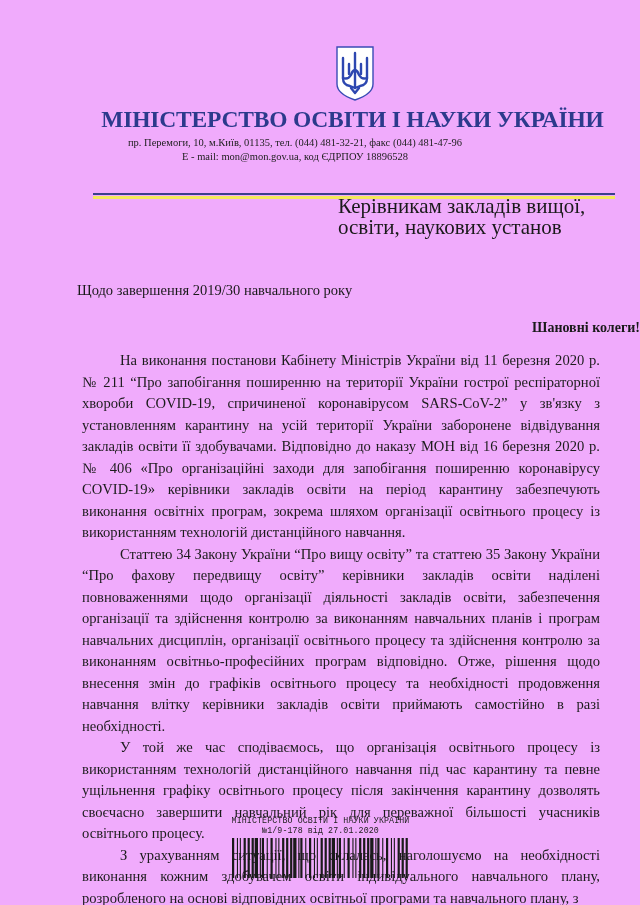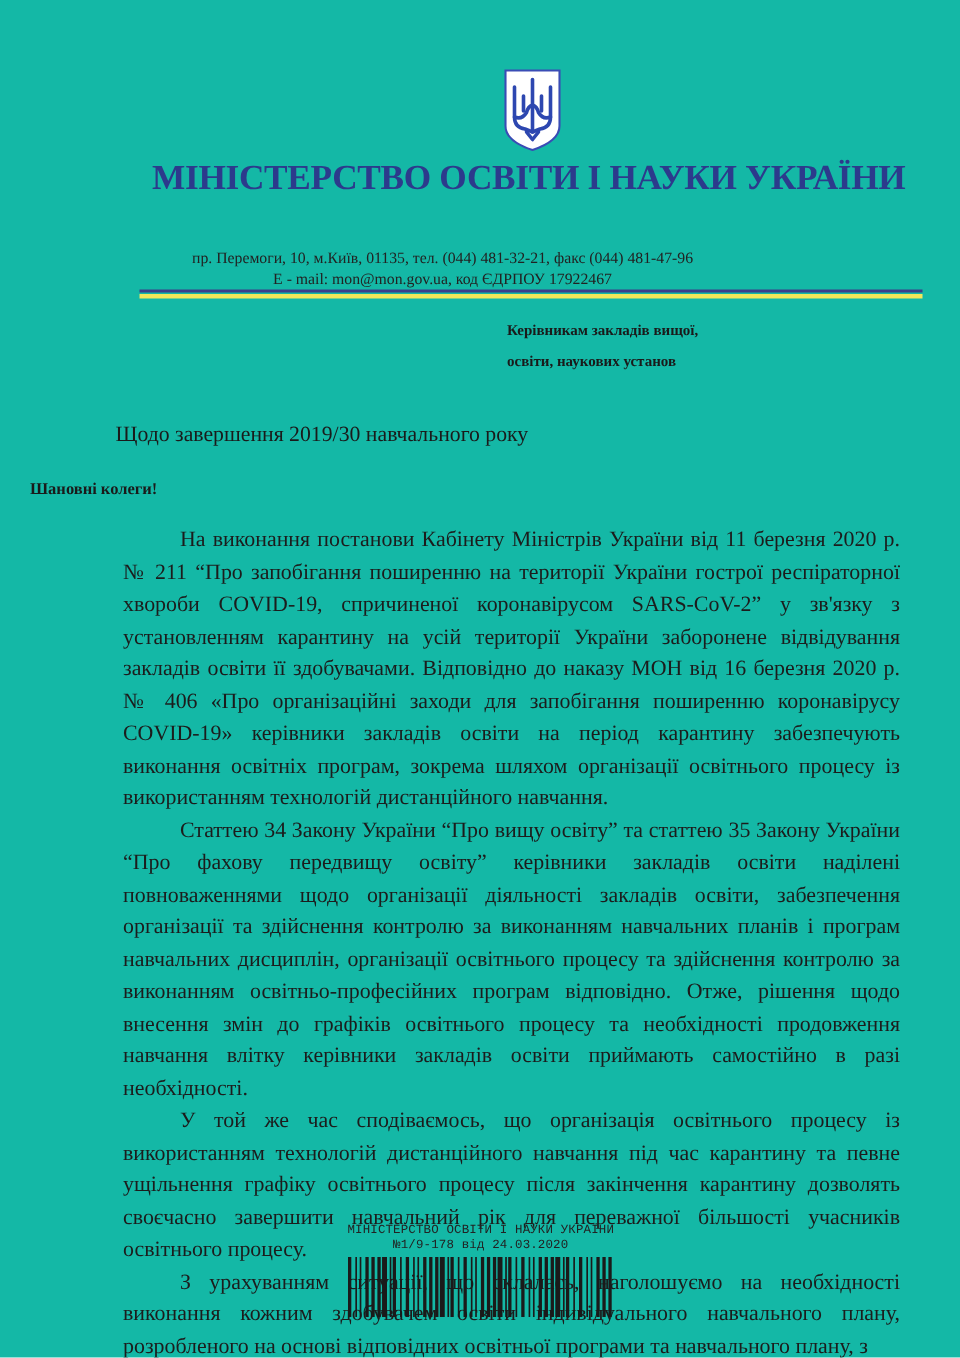--- a/index.html
+++ b/index.html
@@ -12,21 +12,21 @@
       height: 905px;
       position: relative;
       overflow: hidden;
       font-family: "Liberation Serif", "DejaVu Serif", serif;
       color: #1a1a1a;
     }
     .page {
       position: absolute;
       left: 0; top: 0;
       width: 640px; height: 905px;
-      background: #14b8a6;
+      background: #f0abfc;
     }
     .emblem {
       position: absolute;
       left: 334px;
       top: 44px;
       width: 42px;
       height: 58px;
     }
     .ministry-title {
       position: absolute;
@@ -39,21 +39,21 @@
       font-size: 23.5px;
       letter-spacing: -0.2px;
       color: #2c3a8c;
       padding-left: 65px;
       box-sizing: border-box;
     }
     .address {
       position: absolute;
       left: 0;
       width: 520px;
-      top: 166px;
+      top: 136px;
       text-align: center;
       font-size: 10.5px;
       line-height: 14px;
       color: #222;
       padding-left: 70px;
       box-sizing: border-box;
     }
     .divider {
       position: absolute;
       left: 93px;
@@ -65,42 +65,42 @@
       background: #3b3f8a;
     }
     .divider .yellow {
       height: 3px;
       background: #f2e85a;
       margin-top: 1px;
     }
     .recipient {
       position: absolute;
       left: 338px;
-      top: 211px;
+      top: 196px;
       width: 290px;
-      font-weight: bold;
-      font-size: 10px;
+      font-weight: normal;
+      font-size: 21px;
       line-height: 20.5px;
       color: #1a1a1a;
     }
     .subject {
       position: absolute;
       left: 77px;
       top: 282px;
       font-size: 14.5px;
       color: #1a1a1a;
     }
     .salutation {
       position: absolute;
       left: 0;
       width: 640px;
       top: 320px;
-      text-align: left;
+      text-align: right;
       font-weight: bold;
-      font-size: 11px;
+      font-size: 14px;
       padding-left: 20px;
       box-sizing: border-box;
     }
     .body-text {
       position: absolute;
       left: 82px;
       top: 350px;
       width: 518px;
       font-size: 14.6px;
       line-height: 21.5px;
@@ -153,21 +153,21 @@
       <path d="M15 20 L15 30"></path>
       <path d="M27 20 L27 30"></path>
       <path d="M17 44 L21 49 L25 44"></path>
     </g>
   </svg>
 
   <div class="ministry-title">МІНІСТЕРСТВО ОСВІТИ І НАУКИ УКРАЇНИ</div>
 
   <div class="address">
     <div>пр. Перемоги, 10, м.Київ, 01135, тел. (044) 481-32-21, факс (044) 481-47-96</div>
-    <div>E - mail: mon@mon.gov.ua, код ЄДРПОУ 17922467</div>
+    <div>E - mail: mon@mon.gov.ua, код ЄДРПОУ 18896528</div>
   </div>
 
   <div class="divider">
     <div class="blue"></div>
     <div class="yellow"></div>
   </div>
 
   <div class="recipient">
     <div>Керівникам закладів вищої,</div>
     <div>освіти, наукових установ</div>
@@ -179,21 +179,21 @@
 
   <div class="body-text">
     <p>На виконання постанови Кабінету Міністрів України від 11 березня 2020 р. № 211 “Про запобігання поширенню на території України гострої респіраторної хвороби COVID-19, спричиненої коронавірусом SARS-CoV-2” у зв'язку з установленням карантину на усій території України заборонене відвідування закладів освіти її здобувачами. Відповідно до наказу МОН від 16 березня 2020 р. № 406 «Про організаційні заходи для запобігання поширенню коронавірусу COVID-19» керівники закладів освіти на період карантину забезпечують виконання освітніх програм, зокрема шляхом організації освітнього процесу із використанням технологій дистанційного навчання.</p>
     <p>Статтею 34 Закону України “Про вищу освіту” та статтею 35 Закону України “Про фахову передвищу освіту” керівники закладів освіти наділені повноваженнями щодо організації діяльності закладів освіти, забезпечення організації та здійснення контролю за виконанням навчальних планів і програм навчальних дисциплін, організації освітнього процесу та здійснення контролю за виконанням освітньо-професійних програм відповідно. Отже, рішення щодо внесення змін до графіків освітнього процесу та необхідності продовження навчання влітку керівники закладів освіти приймають самостійно в разі необхідності.</p>
     <p>У той же час сподіваємось, що організація освітнього процесу із використанням технологій дистанційного навчання під час карантину та певне ущільнення графіку освітнього процесу після закінчення карантину дозволять своєчасно завершити навчальний рік для переважної більшості учасників освітнього процесу.</p>
     <p>З урахуванням ситуації, що склалась, наголошуємо на необхідності виконання кожним здобувачем освіти індивідуального навчального плану, розробленого на основі відповідних освітньої програми та навчального плану, з</p>
   </div>
 
   <div class="stamp">
     <div class="line">МІНІСТЕРСТВО ОСВІТИ І НАУКИ УКРАЇНИ</div>
-    <div class="line">№1/9-178 від 24.03.2020</div>
+    <div class="line">№1/9-178 від 27.01.2020</div>
     <svg class="barcode" id="barcode" viewBox="0 0 178 40" preserveAspectRatio="none">
         <rect x="0.00" y="0" width="2.20" height="40" fill="#1a1a1a"></rect>
         <rect x="4.90" y="0" width="1.10" height="40" fill="#1a1a1a"></rect>
         <rect x="7.80" y="0" width="1.10" height="40" fill="#1a1a1a"></rect>
         <rect x="11.60" y="0" width="2.20" height="40" fill="#1a1a1a"></rect>
         <rect x="15.60" y="0" width="2.20" height="40" fill="#1a1a1a"></rect>
         <rect x="19.60" y="0" width="2.20" height="40" fill="#1a1a1a"></rect>
         <rect x="22.70" y="0" width="3.30" height="40" fill="#1a1a1a"></rect>
         <rect x="27.80" y="0" width="1.10" height="40" fill="#1a1a1a"></rect>
         <rect x="29.80" y="0" width="2.20" height="40" fill="#1a1a1a"></rect>

